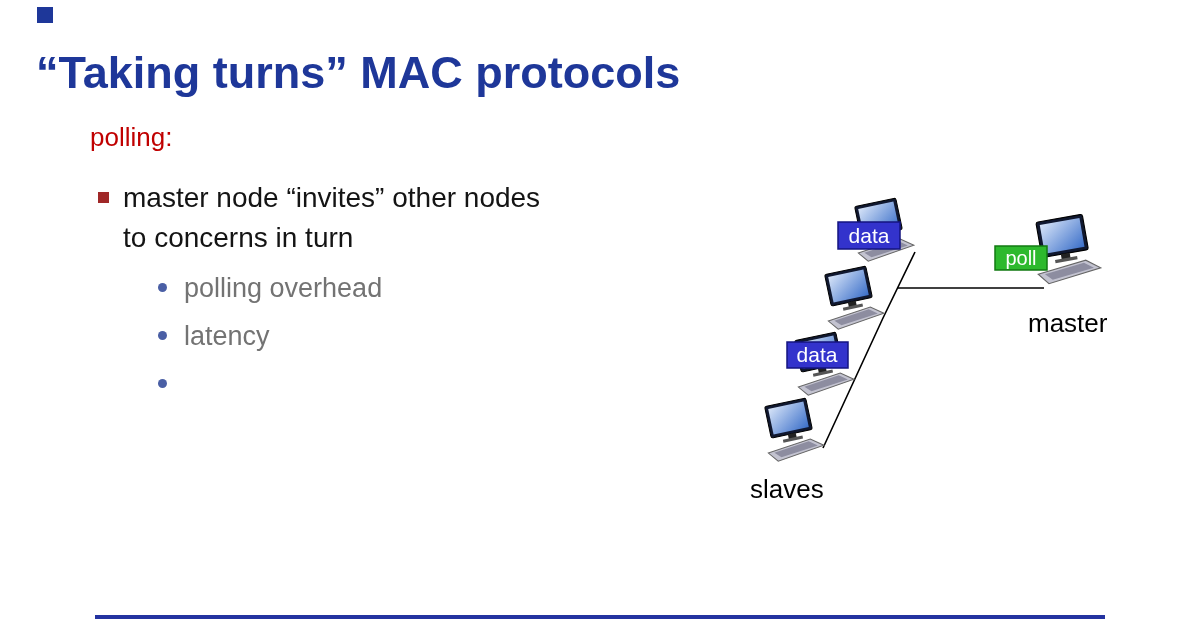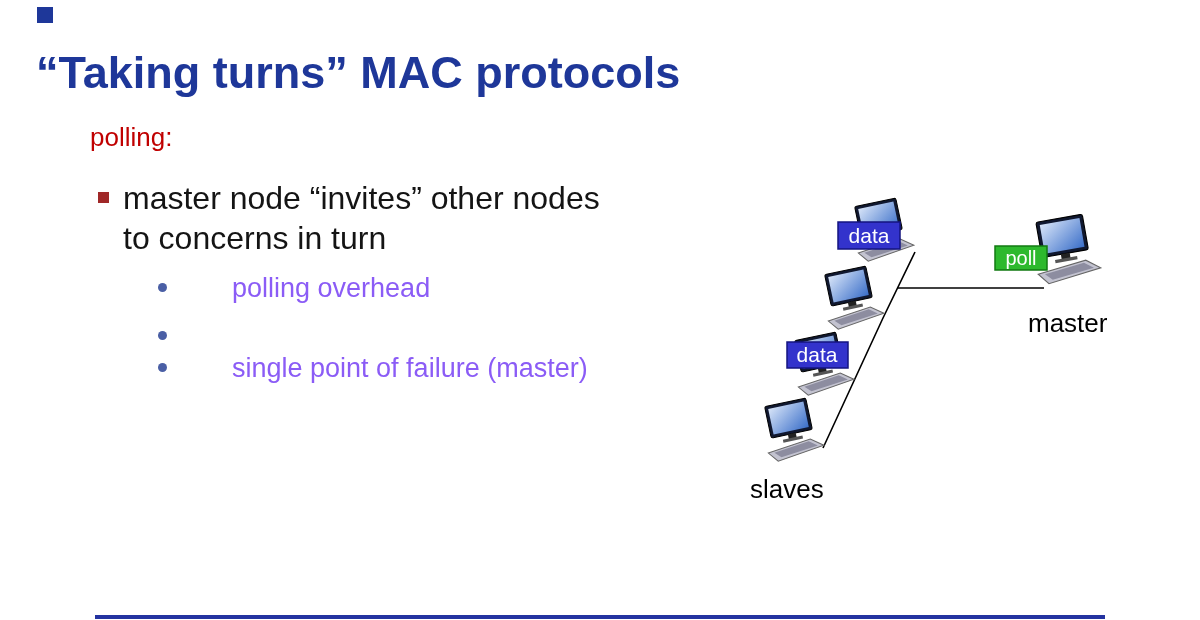--- a/index.html
+++ b/index.html
@@ -15,22 +15,22 @@
     color:#1e3799;font-weight:bold;letter-spacing:0px;white-space:nowrap;
   }
   .heading{
     position:absolute;left:90px;top:122px;font-size:26px;color:#c00000;
   }
   ul.bullets{
     position:absolute;left:98px;top:178px;width:610px;
     list-style:none;margin:0;padding:0;
   }
   ul.bullets li{display:flex;align-items:flex-start;}
-  li.level-1{font-size:32px;color:#141414;margin-bottom:10px;}
-  li.level-2{font-size:27px;color:#8b5cf6;margin-left:60px;margin-bottom:8px;gap:48px;}
+  li.level-1{font-size:28px;color:#141414;margin-bottom:10px;}
+  li.level-2{font-size:27px;color:#737373;margin-left:60px;margin-bottom:8px;}
   .marker-square{
     flex:none;width:11px;height:11px;background:#a02828;margin:14px 14px 0 0;
   }
   .marker-dot{
     flex:none;width:9px;height:9px;border-radius:50%;background:#4a5fa5;margin:15px 17px 0 0;
   }
   .bline{display:block;line-height:40px;}
   .diagram{
     position:absolute;left:700px;top:190px;width:460px;height:330px;
   }
@@ -59,26 +59,26 @@
         </span>
       </li>
       <li class="level-2">
         <span class="marker-dot"></span>
         <span>
           <span class="bline">polling overhead</span>
         </span>
       </li>
       <li class="level-2">
         <span class="marker-dot"></span>
+        <span>
+          <span class="bline">latency</span>
+        </span>
       </li>
       <li class="level-2">
         <span class="marker-dot"></span>
-        <span>
-          <span class="bline">single point of failure (master)</span>
-        </span>
       </li>
     </ul>
 
   <svg class="diagram" viewBox="0 0 460 330" width="460" height="330" xmlns="http://www.w3.org/2000/svg">
     <defs>
       <linearGradient id="scr" x1="0" y1="0" x2="1" y2="1">
         <stop offset="0" stop-color="#d7e4f8"></stop>
         <stop offset="1" stop-color="#3b6fc9"></stop>
       </linearGradient>
       <g id="pc">

